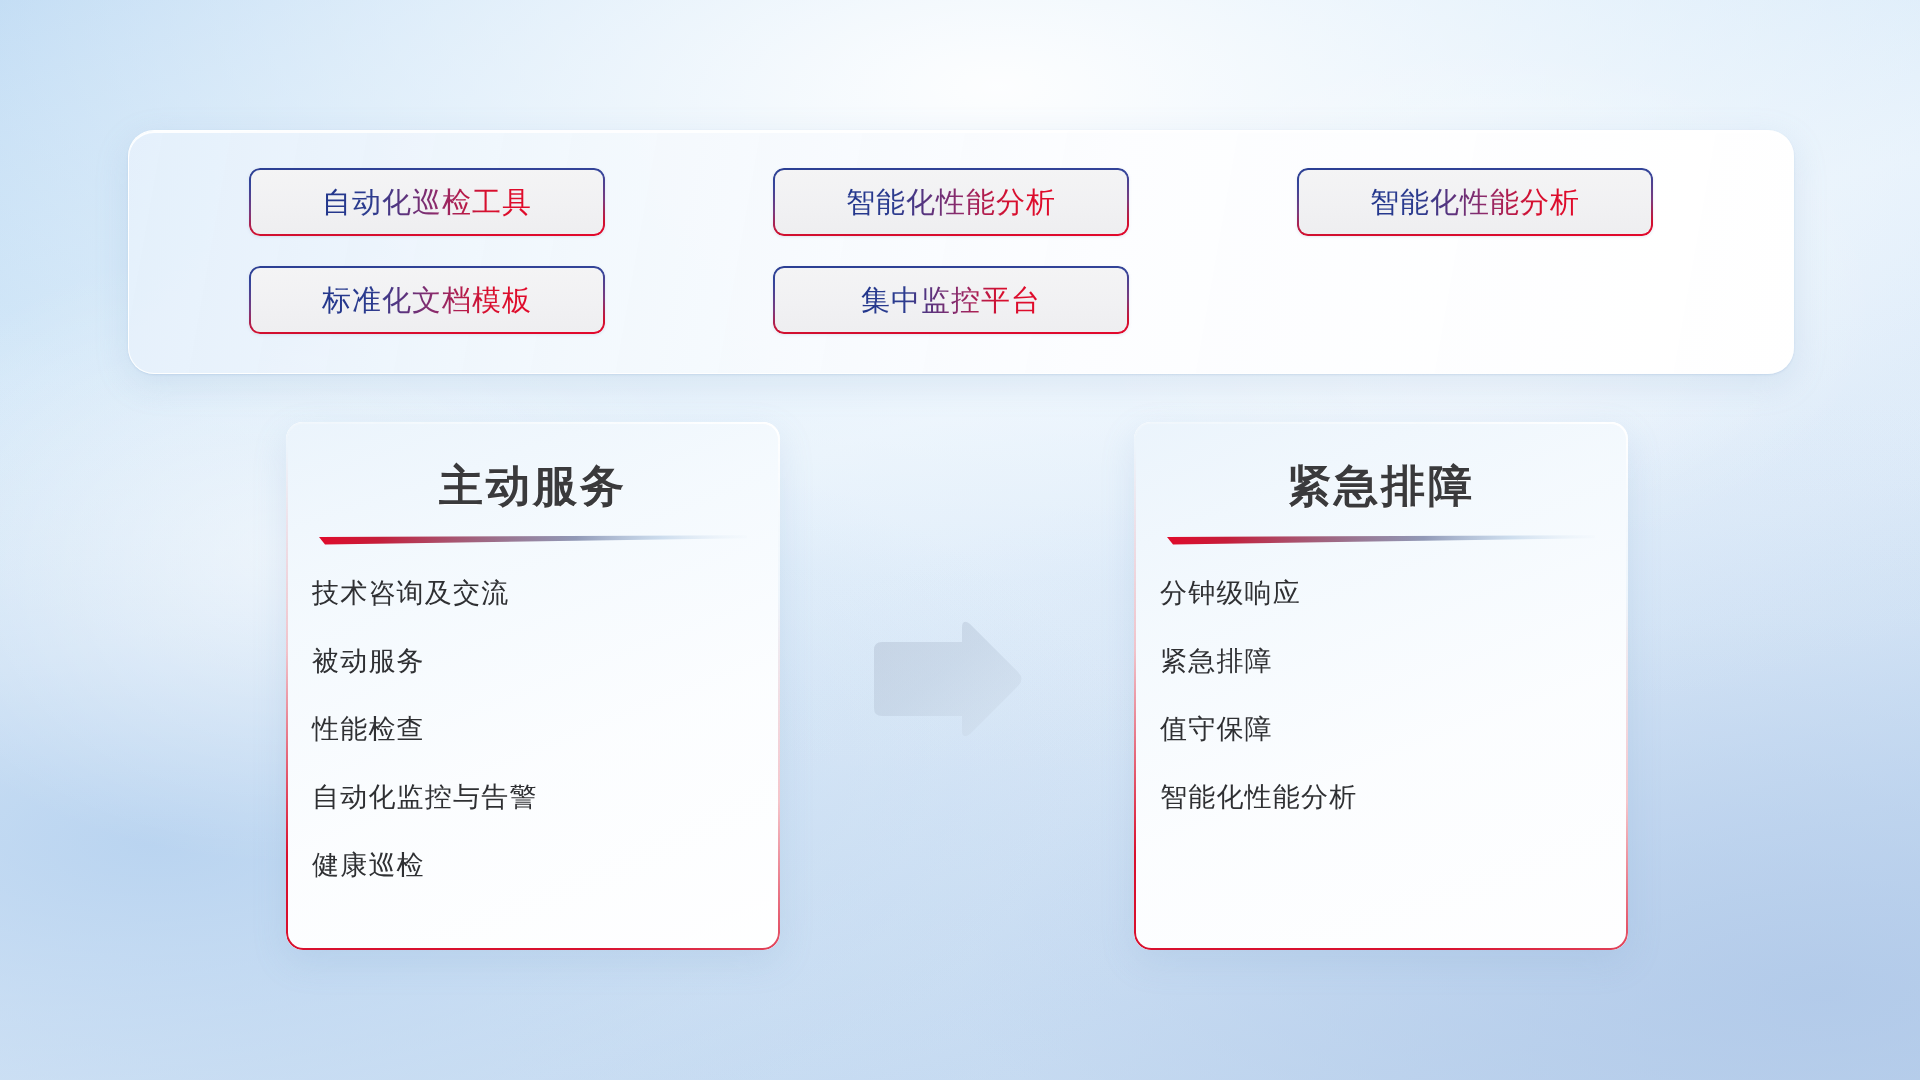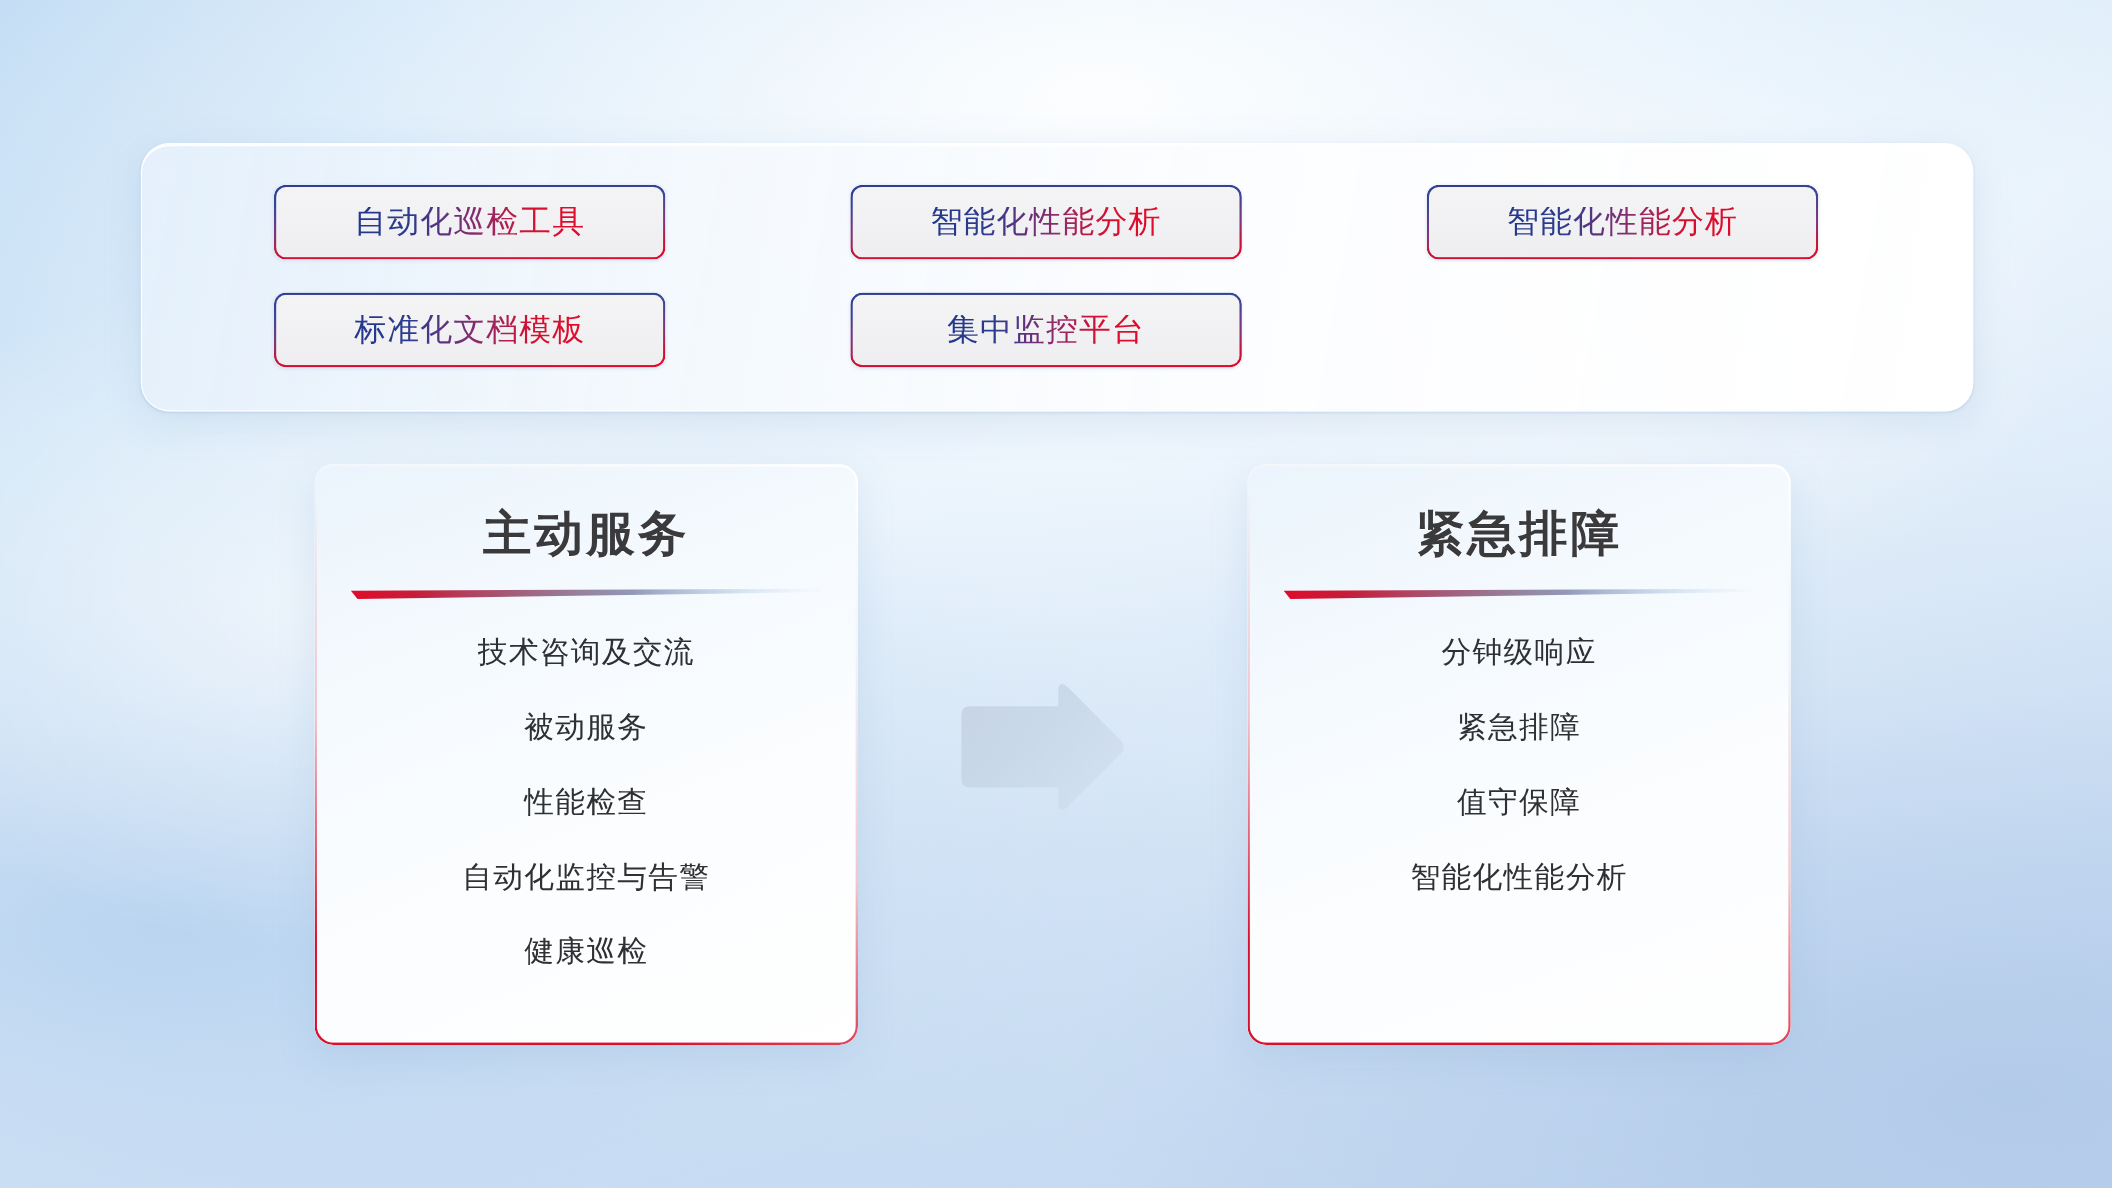--- a/index.html
+++ b/index.html
@@ -171,21 +171,20 @@
     height: 12px;
     margin: 24px auto 0 auto;
     display: block;
   }
 
   .svc-list {
     position: relative;
     list-style: none;
     margin: 0;
     padding: 34px 0 0 0;
-    text-align: center;
   }
   .svc-list li {
     font-size: 27px;
     color: #2f3033;
     letter-spacing: 1.2px;
     line-height: 1;
     padding: 0;
     margin: 0 0 41px 0;
   }
   .svc-list li:last-child { margin-bottom: 12px; }

